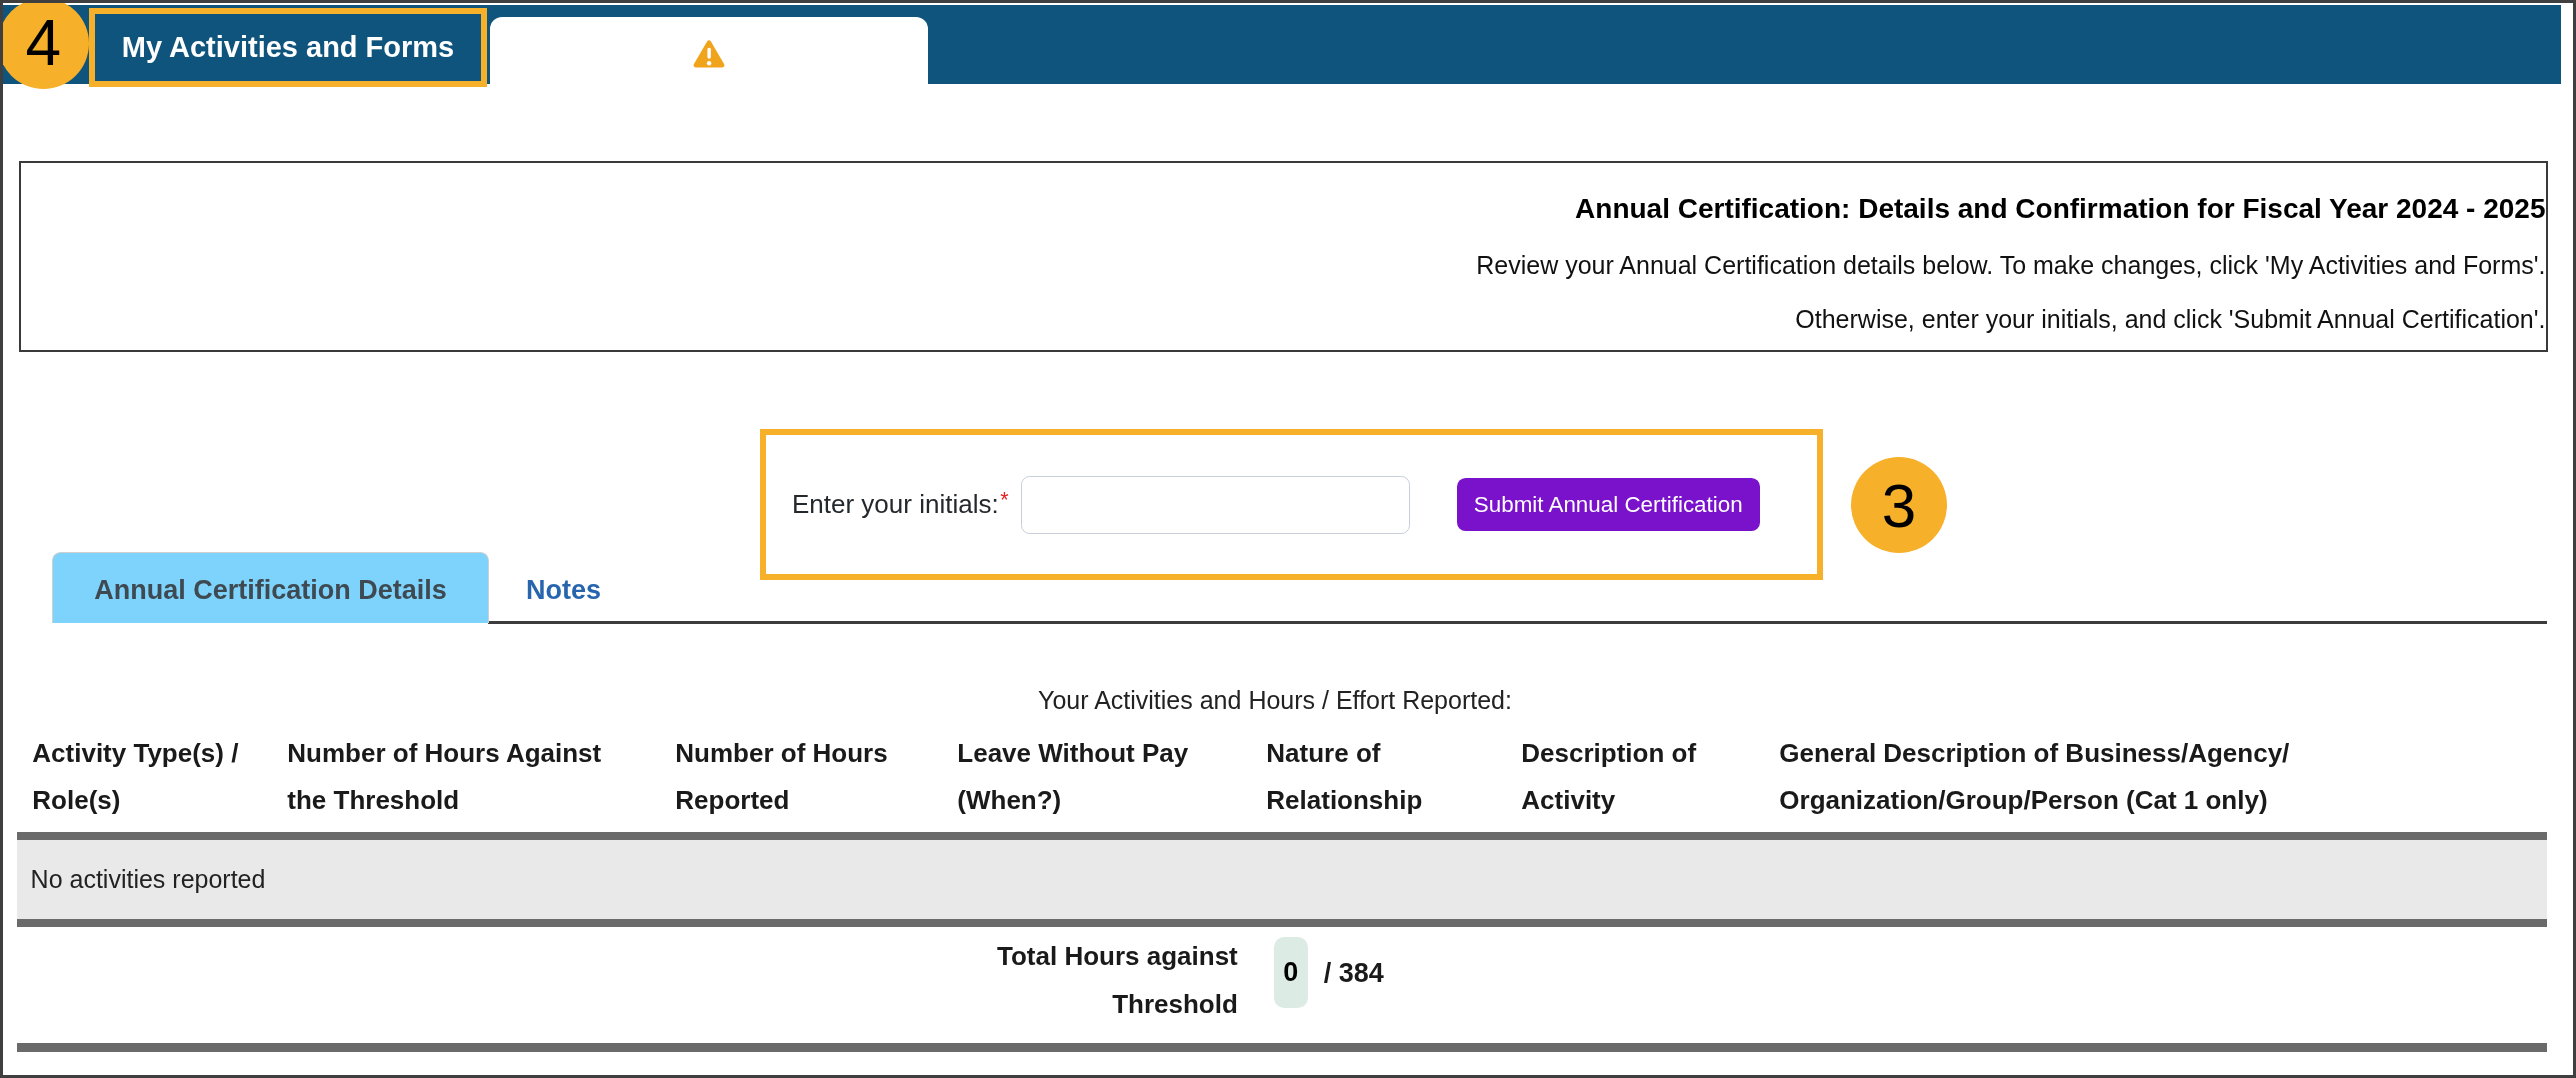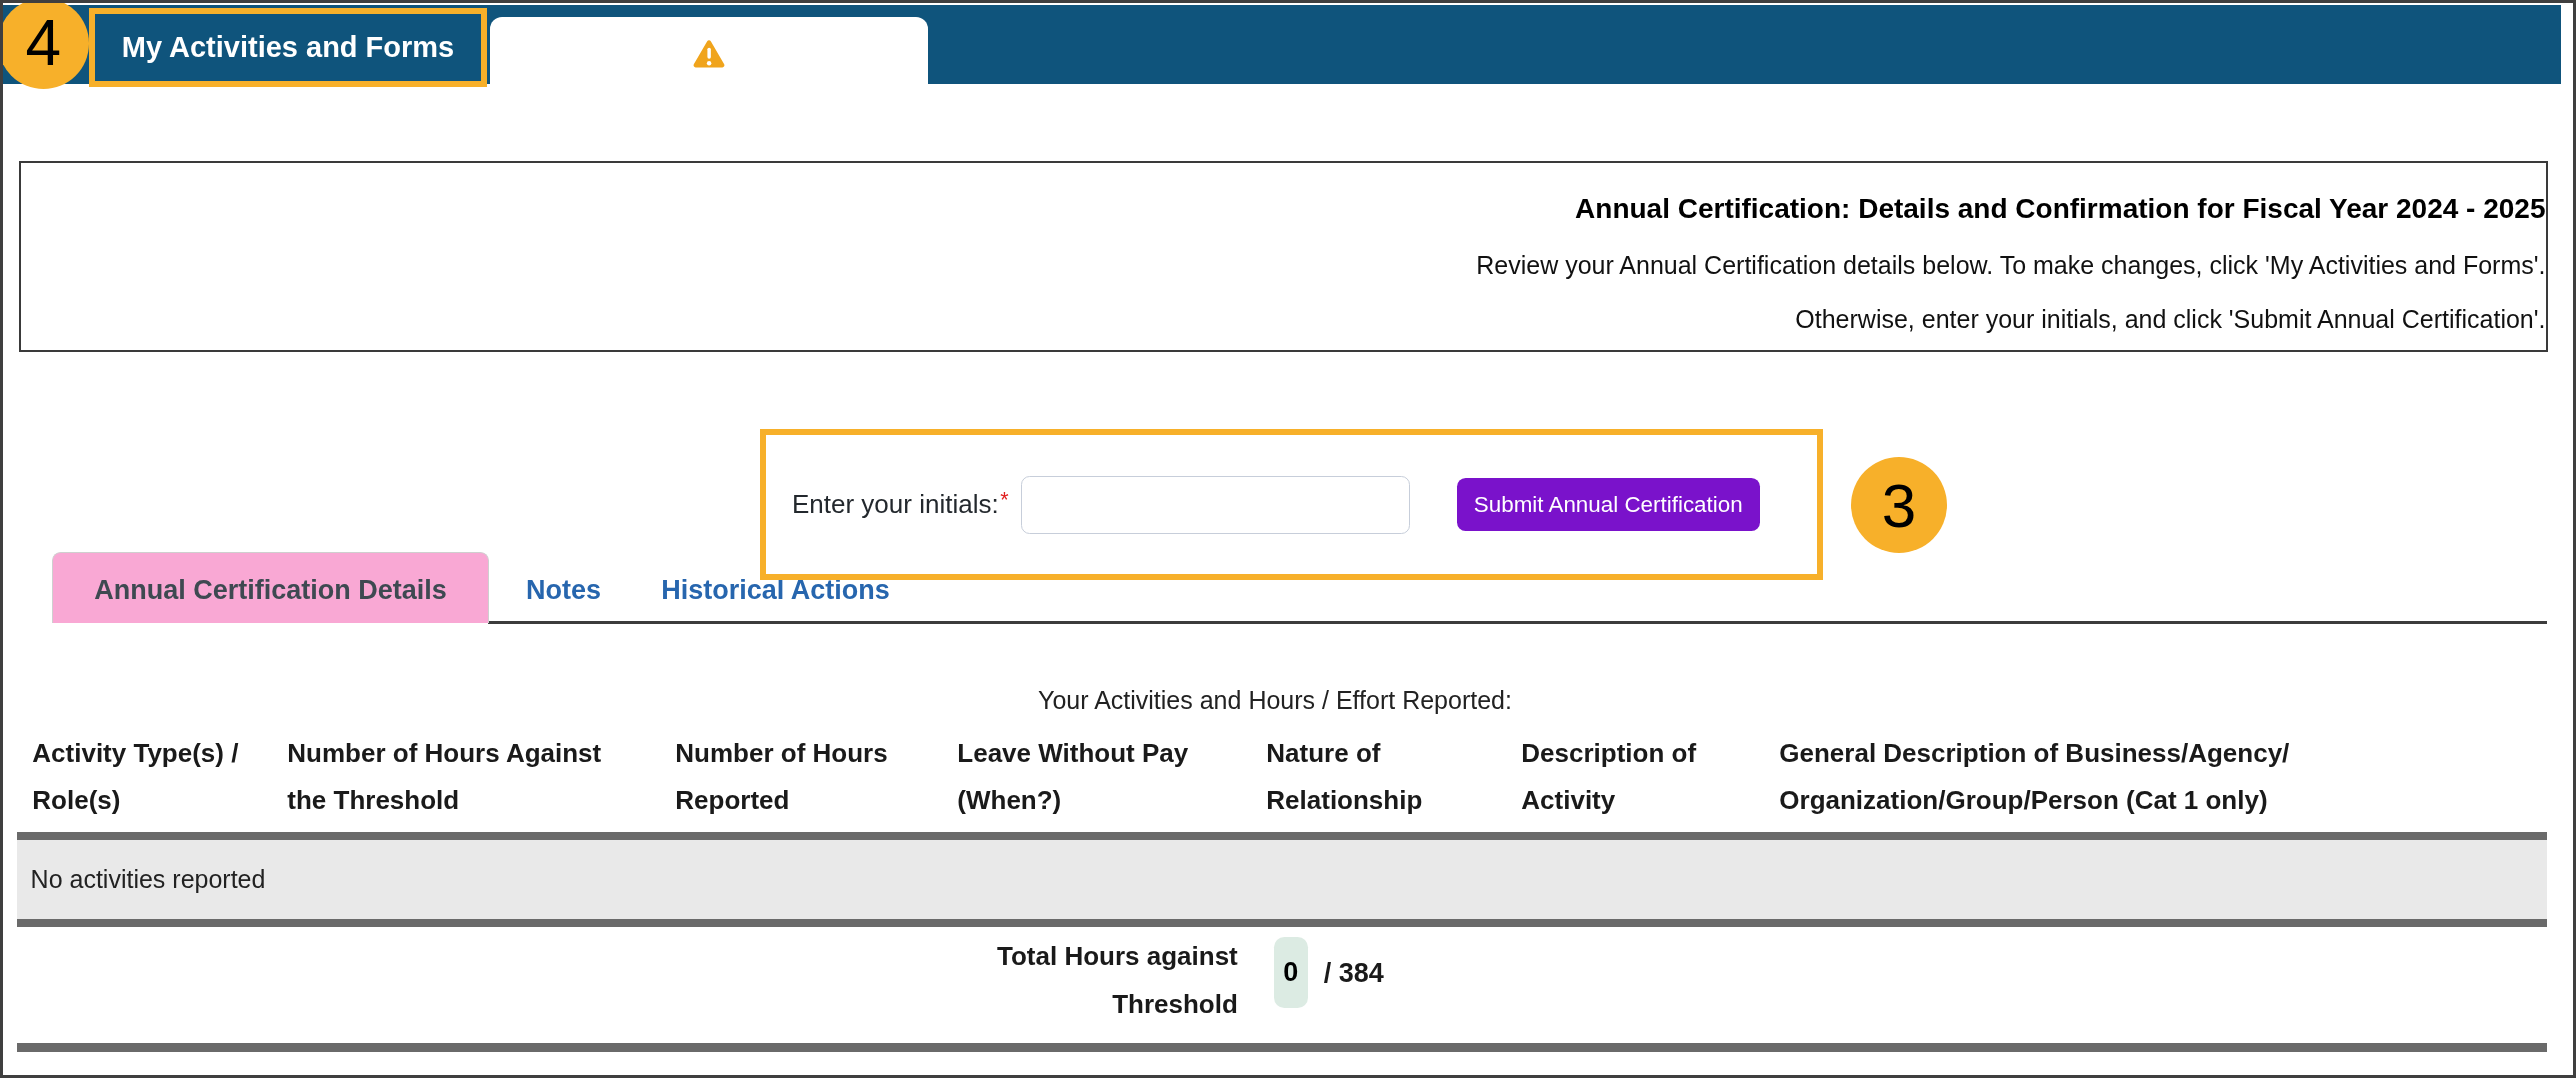--- a/index.html
+++ b/index.html
@@ -51,21 +51,21 @@
   }
   .submit-btn {
     margin-left:47px; width:303px; height:53px;
     background:var(--purple); color:#ffffff; border:none; border-radius:8.6px;
     font-size:22.4px; font-family:inherit; cursor:pointer;
   }
   
   .detail-underline { position:absolute; left:485px; top:618px; width:2059px; height:2.6px; background:#3c3c3c; }
   .detail-tab-active {
     position:absolute; left:49px; top:549px; width:437px; height:71px;
-    background:#f9a8d4; border:1.7px solid #cfcfcf; border-bottom:none;
+    background:#7dd3fc; border:1.7px solid #cfcfcf; border-bottom:none;
     border-radius:8.6px 8.6px 0 0;
     display:flex; align-items:center; justify-content:center; padding-top:5.2px;
     font-weight:bold; font-size:27px; color:#3e4951;
   }
   .detail-tab-link {
     position:absolute; top:551px; height:67px;
     display:flex; align-items:center; justify-content:center; padding-top:5.2px;
     font-weight:bold; font-size:27px; color:var(--link); cursor:pointer;
   }
   .tab-notes { left:513px; width:95px; }
@@ -146,23 +146,20 @@
     <span>3</span>
   </div>
 
   <div class="detail-underline"></div>
   <div class="detail-tab-active">
     <span>Annual Certification Details</span>
   </div>
   <div class="detail-tab-link tab-notes">
     <span>Notes</span>
   </div>
-  <div class="detail-tab-link tab-historical">
-    <span>Historical Actions</span>
-  </div>
 
   <div class="report-heading">Your Activities and Hours / Effort Reported:</div>
 
   <div class="table-header">
     <div>Activity Type(s) / Role(s)</div>
     <div>Number of Hours Against the Threshold</div>
     <div>Number of Hours Reported</div>
     <div>Leave Without Pay (When?)</div>
     <div>Nature of Relationship</div>
     <div>Description of Activity</div>

